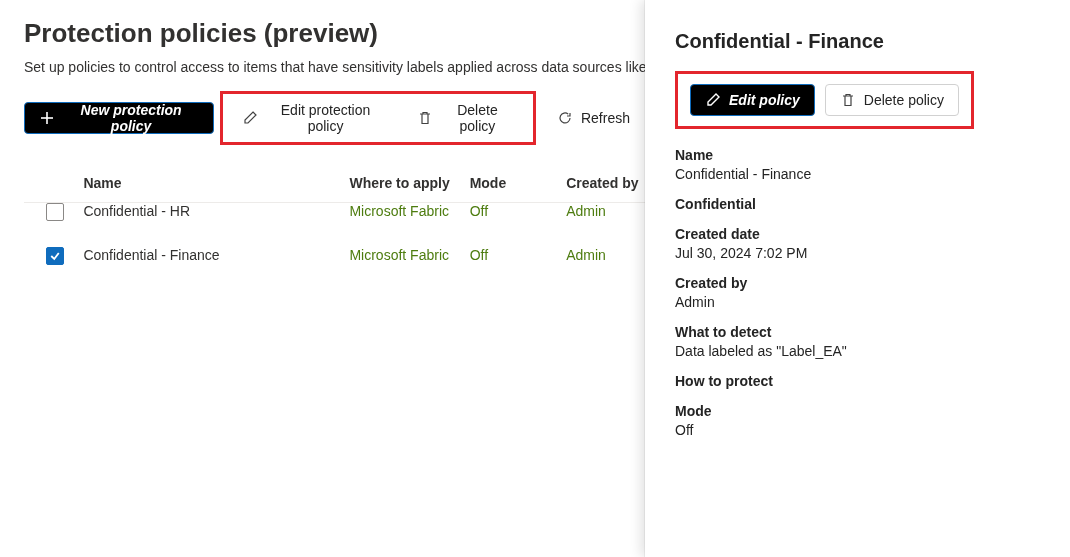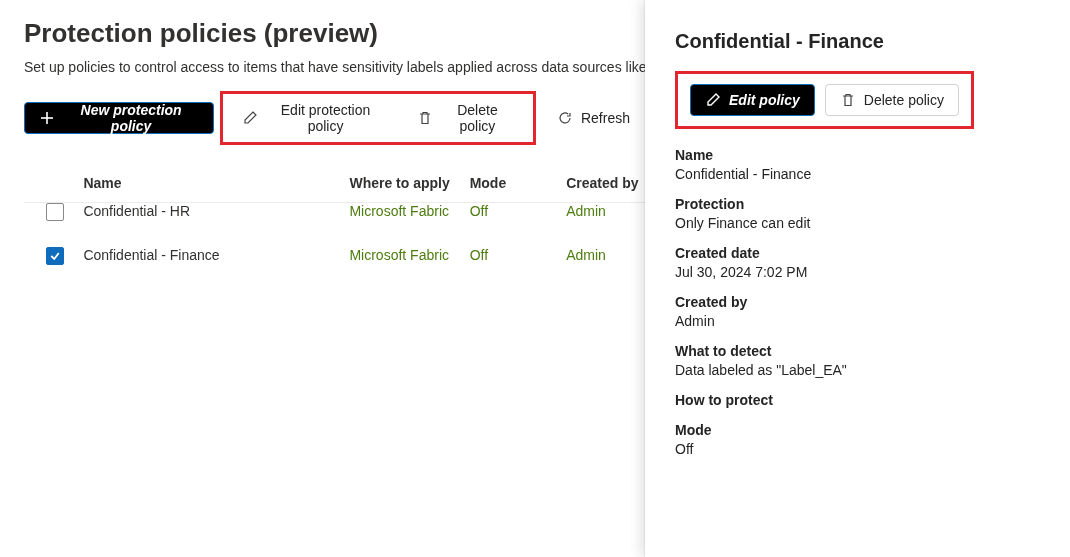--- a/index.html
+++ b/index.html
@@ -253,22 +253,21 @@
       </span>
       <span>Delete policy</span>
     </button>
   </div>
 
   <div class="field-block">
     <div class="field-label">Name</div>
     <div class="field-value">Confidential - Finance</div>
   </div>
   <div class="field-block">
-    <div class="field-label">Protection</div>
-    <div class="field-value">Only Finance can edit</div>
+    <div class="field-label">Confidential</div>
   </div>
   <div class="field-block">
     <div class="field-label">Created date</div>
     <div class="field-value">Jul 30, 2024 7:02 PM</div>
   </div>
   <div class="field-block">
     <div class="field-label">Created by</div>
     <div class="field-value">Admin</div>
   </div>
   <div class="field-block">

